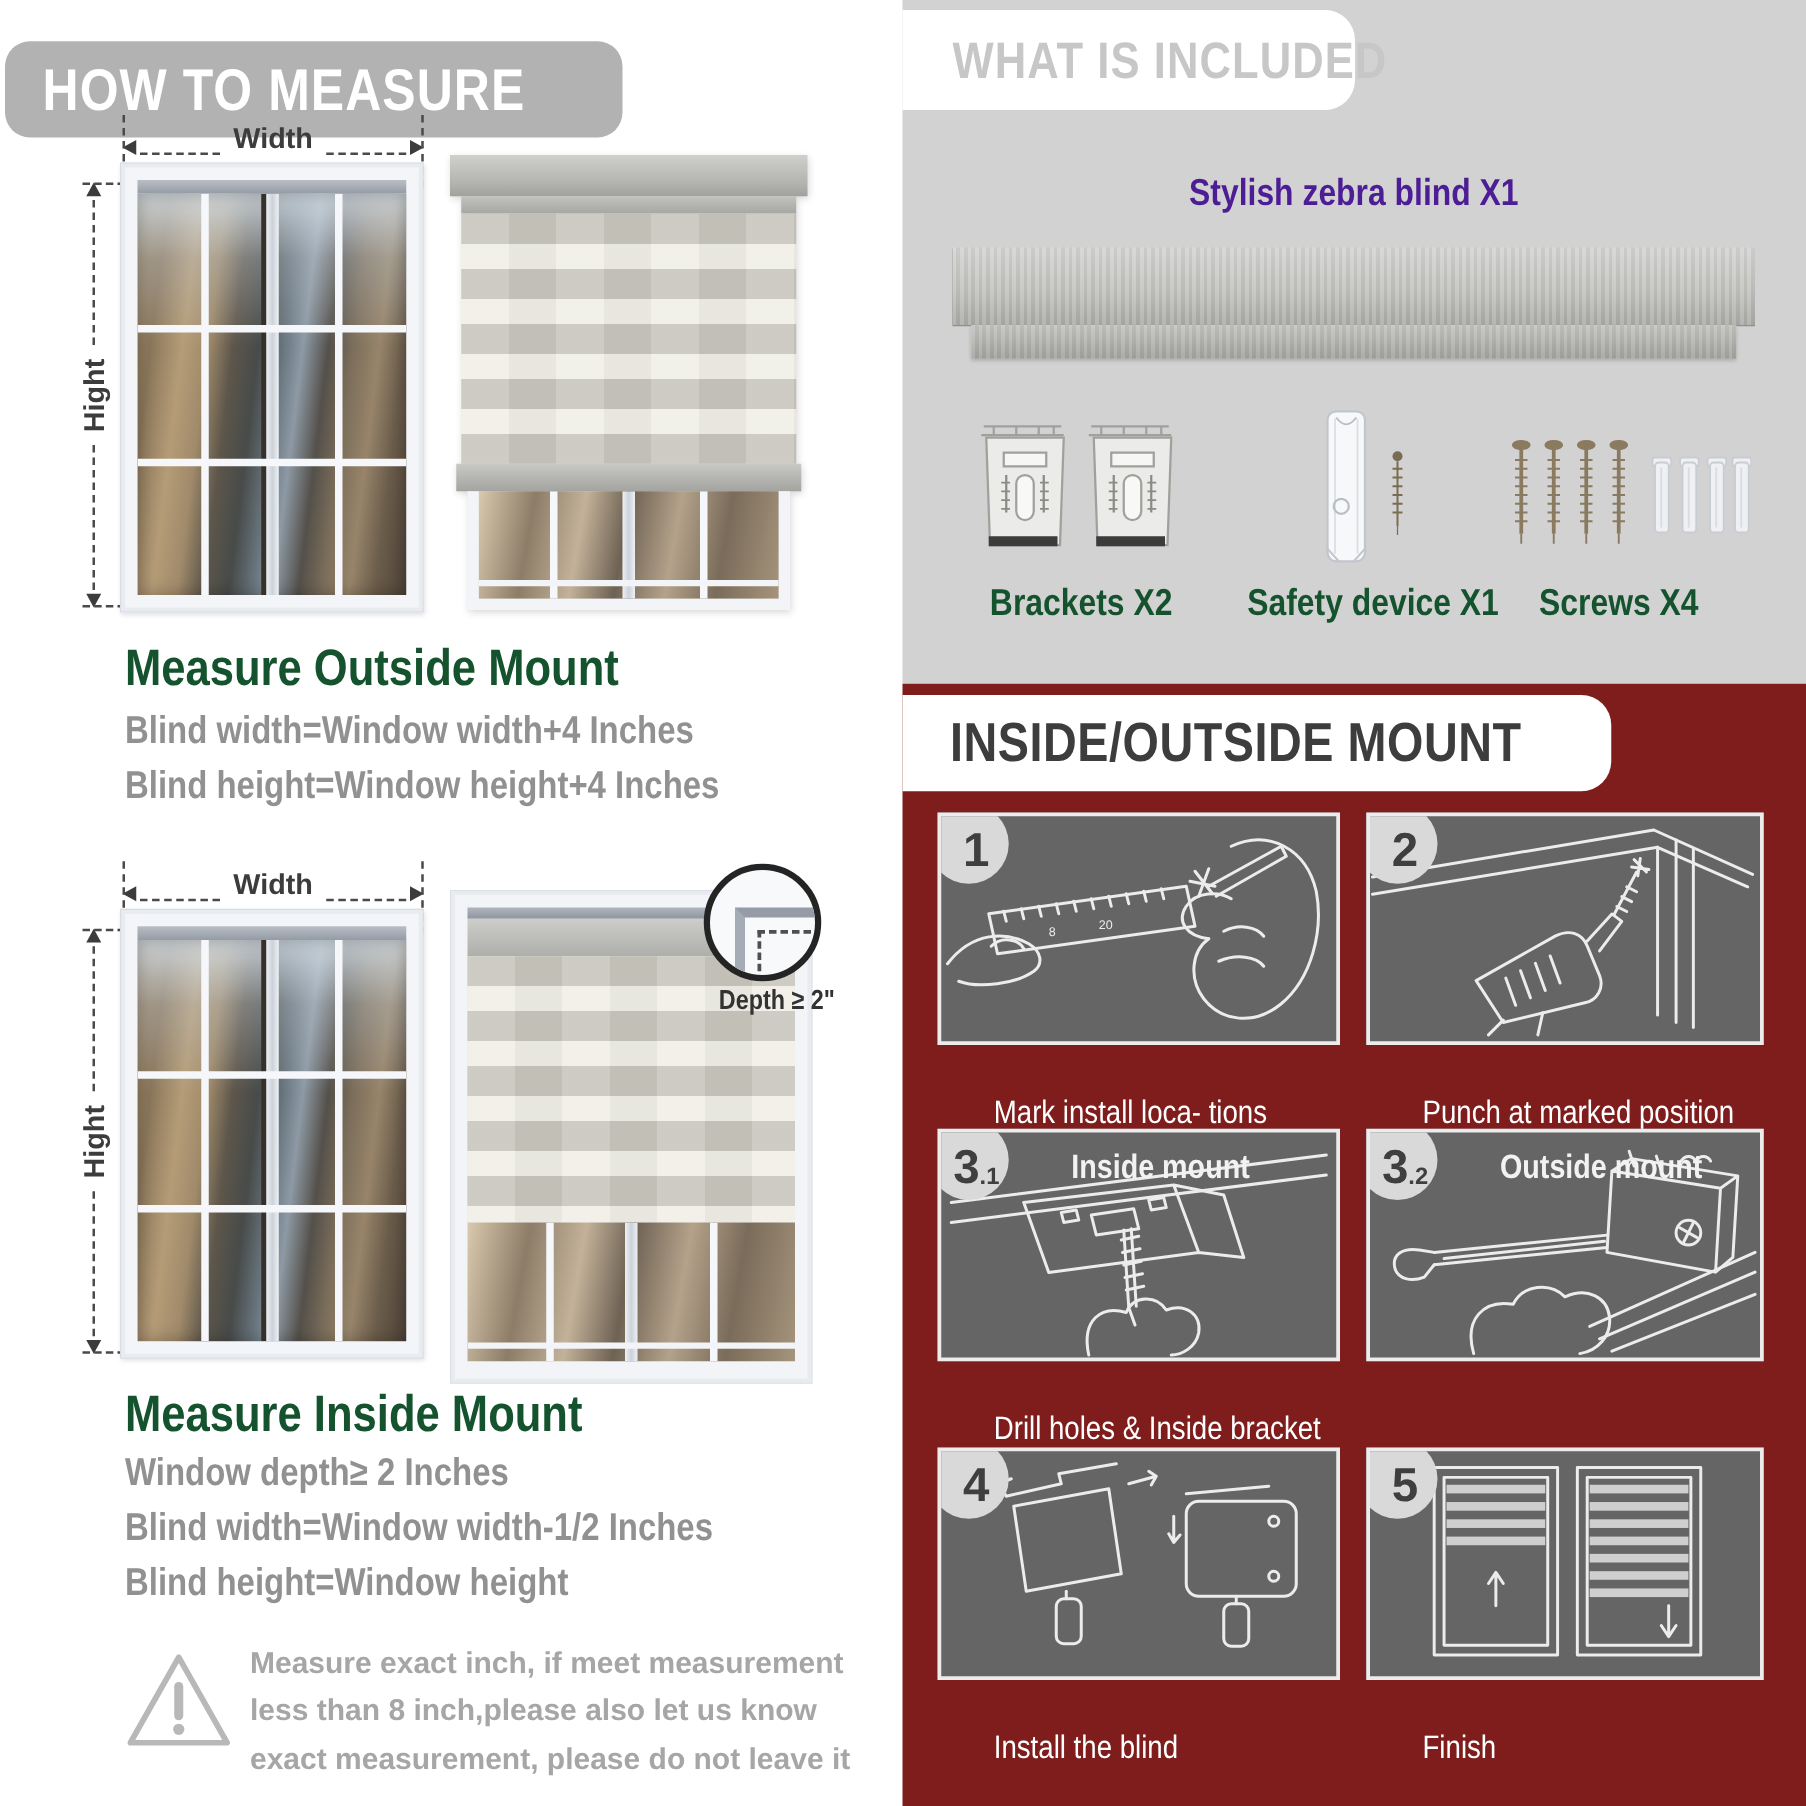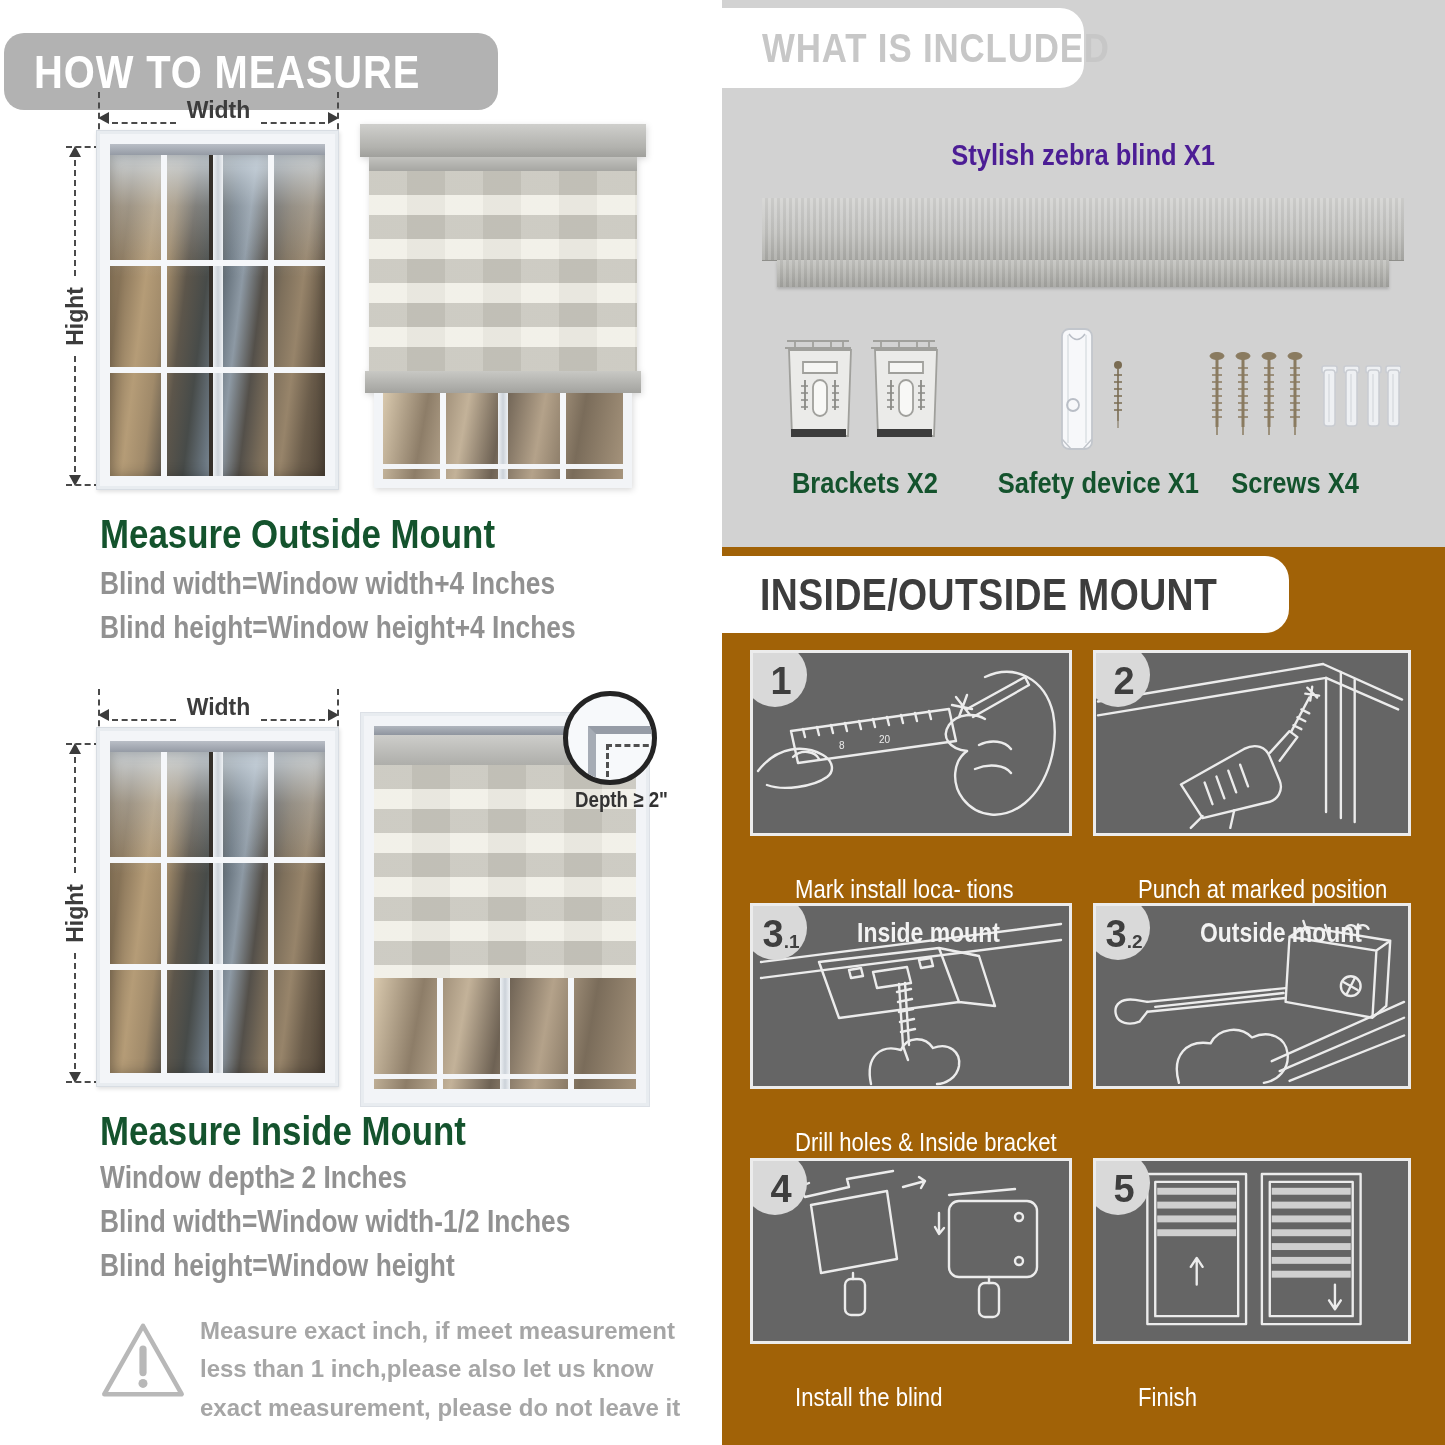--- a/index.html
+++ b/index.html
@@ -94,21 +94,21 @@
        linear-gradient(180deg,#d3d3d1 0%,#c2c2bf 55%,#aaaaa6 100%);
      box-shadow:0 1px 0 #8f8f8b;}
   .casslipbig{position:absolute;left:55px;top:260px;width:612px;height:27px;
      background:
        repeating-linear-gradient(90deg, rgba(255,255,255,.10) 0 3px, rgba(0,0,0,.04) 3px 6px),
        linear-gradient(180deg,#c4c4c0 0%,#a2a29e 100%);
      box-shadow:0 2px 3px rgba(0,0,0,.18);}
   .partlabel{position:absolute;top:466px;text-align:center;font-size:30px;font-weight:700;color:#14532d;}
 
   
-  .mount{position:absolute;left:722px;top:547px;width:723px;height:898px;background:#a16207;}
+  .mount{position:absolute;left:722px;top:547px;width:723px;height:898px;background:#7f1d1d;}
   .mountbox{position:absolute;left:0;top:9px;width:567px;height:77px;background:#fff;
             border-radius:0 24px 24px 0;display:flex;align-items:center;padding-left:38px;}
   .mountbox span{font-size:44px;font-weight:700;color:#3d3d3d;letter-spacing:.5px;}
   .panel{position:absolute;border:3px solid #ececec;overflow:hidden;background:#656565;}
   .badge{position:absolute;left:-10px;top:-10px;width:64px;height:64px;border-radius:50%;
          background:#d9d9d9;display:flex;align-items:center;justify-content:center;
          padding:12px 0 0 12px;z-index:3;}
   .bnum{font-size:38px;font-weight:700;color:#3f3f3f;line-height:1;}
   .bsuf{font-size:19px;font-weight:700;color:#3f3f3f;margin-top:16px;}
   .ptitle{position:absolute;left:76px;top:12px;font-size:27px;font-weight:700;color:#f2f2f2;z-index:3;margin-left:28px;}
@@ -232,21 +232,21 @@
   <div class="mline" style="left:100px;top:1248px;">
     <span class="cx">Blind height=Window height</span></div>
 
   <div class="warnicon">
     <svg width="90" height="84" viewBox="0 0 100 92">
       <path d="M50,8 L93,84 L7,84 Z" fill="none" stroke="#b8b8b8" stroke-width="5" stroke-linejoin="round"></path>
       <path d="M50,34 L50,60" stroke="#b8b8b8" stroke-width="8" stroke-linecap="round"></path>
       <circle cx="50" cy="72" r="5" fill="#b8b8b8"></circle>
     </svg>
   </div>
-  <div class="warntext">Measure exact inch, if meet measurement less than 1 inch,please also let us know exact measurement, please do not leave it</div>
+  <div class="warntext">Measure exact inch, if meet measurement less than 8 inch,please also let us know exact measurement, please do not leave it</div>
 
   <div class="right-top">
     <div class="includedbox">
       <span class="cx">WHAT IS INCLUDED</span>
     </div>
     <div class="blindlabel">
       <span class="cxc">Stylish zebra blind X1</span></div>
     <div class="cassbig"></div>
     <div class="casslipbig"></div>
 

